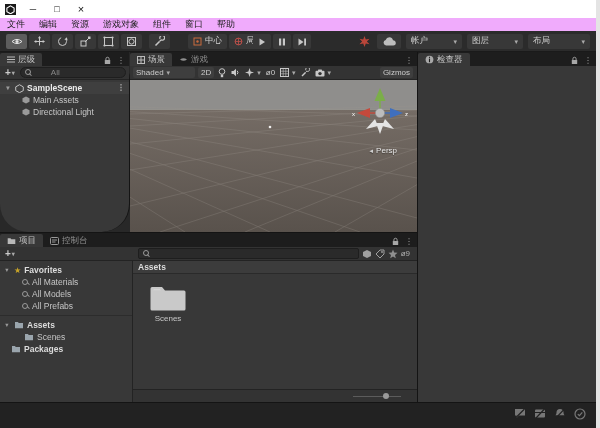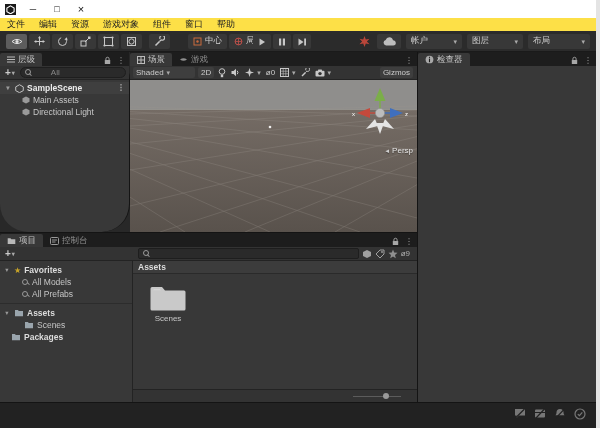--- a/index.html
+++ b/index.html
@@ -7,21 +7,21 @@
   .window {
     position:relative; width:600px; height:428px; background:#282828;
     border-right:4px solid #E4E4E4; overflow:hidden;
     font-family:"Liberation Sans", sans-serif;
   }
   
   .titlebar { height:18px; background:#fff; display:flex; align-items:center; padding:0 5px; }
   .unity-logo { width:11px; height:11px; background:#1a1a1a; margin-right:5px; display:flex; align-items:center; justify-content:center; flex:none; }
   .title-text { flex:1; font-size:9.5px; color:#111; white-space:nowrap; overflow:hidden; }
   .winctl { width:24px; text-align:center; font-size:9px; color:#111; cursor:default; }
-  .menubar { height:13px; background:#fde047; display:flex; align-items:center; padding-left:7px; }
+  .menubar { height:13px; background:#f0abfc; display:flex; align-items:center; padding-left:7px; }
   .menu-item { font-size:9px; color:#222; margin-right:14px; white-space:nowrap; }
   
   .toolbar { height:21px; background:#2b2b2b; display:flex; align-items:center; padding:0 6px; position:relative; border-bottom:1px solid #1a1a1a; }
   .toolgroup { display:flex; gap:2px; align-items:center; }
   .tbtn { width:21px; height:15px; background:#383838; border-radius:2px; display:flex; align-items:center; justify-content:center; }
   .tbtn.active { background:#5d5d5d; }
   .txtbtn { height:15px; background:#383838; border-radius:2px; display:flex; align-items:center; gap:3px; padding:0 5px; font-size:8.5px; color:#d4d4d4; white-space:nowrap; }
   .playgroup { position:absolute; left:253px; top:3px; display:flex; gap:2px; }
   .rightgroup { margin-left:auto; display:flex; align-items:center; gap:5px; }
   .ddbtn { height:15px; background:#383838; border-radius:2px; display:flex; align-items:center; justify-content:space-between; padding:0 5px; font-size:8.5px; color:#cfcfcf; }
@@ -52,21 +52,21 @@
   .scene-row { background:#3f3f3f; color:#ececec; font-weight:bold; padding-left:4px; }
   .scene-row .kebab { margin-left:auto; margin-right:4px; }
   .child-row { padding-left:22px; }
   
   .scenetools { height:14px; background:#333; border-bottom:1px solid #232323; display:flex; align-items:center; gap:3px; padding:0 3px; flex:none; font-size:8px; color:#ccc; }
   .sbtn { height:11px; display:flex; align-items:center; gap:3px; padding:0 3px; background:#3e3e3e; border-radius:2px; white-space:nowrap; }
   .sbtn.flat { background:none; padding:0 1px; }
   .viewport { flex:1; position:relative; overflow:hidden; }
   .viewport svg.vpgrid { position:absolute; inset:0; }
   .gizmo { position:absolute; top:4px; right:6px; }
-  .persp { position:absolute; top:66px; right:4px; font-size:8px; color:#e6e6e6; text-shadow:0 1px 1px rgba(0,0,0,.4); display:flex; gap:2px; align-items:center; }
+  .persp { position:absolute; top:66px; right:20px; font-size:8px; color:#e6e6e6; text-shadow:0 1px 1px rgba(0,0,0,.4); display:flex; gap:2px; align-items:center; }
   .persp .arrow { font-size:6px; color:#cfcfcf; }
   
   .project { height:170px; display:flex; flex-direction:column; background:#383838; border-top:1px solid #141414; }
   .pbody { flex:1; display:flex; overflow:hidden; }
   .ptree { width:133px; border-right:1px solid #232323; padding-top:3px; font-size:8.5px; color:#c6c6c6; }
   .ptree .trow { height:12px; }
   .bold { font-weight:bold; color:#dcdcdc; }
   .psep { height:1px; background:#2c2c2c; margin:3px 0; }
   .passets { flex:1; display:flex; flex-direction:column; }
   .assets-header { height:13px; background:#3c3c3c; border-bottom:1px solid #2a2a2a; display:flex; align-items:center; padding-left:5px; font-size:8.5px; font-weight:bold; color:#ddd; flex:none; }
@@ -521,20 +521,24 @@
         </div>
         <div class="pbody">
           <div class="ptree">
             <div class="trow" style="padding-left:3px;">
               <span class="disc">▾</span>
               <span style="color:#C8A428;font-size:8px;">★</span>
               <span class="bold">Favorites</span>
             </div>
             <div class="trow" style="padding-left:22px;">
               <span class="searchicon"></span>
+              <span>All Materials</span>
+            </div>
+            <div class="trow" style="padding-left:22px;">
+              <span class="searchicon"></span>
               <span>All Models</span>
             </div>
             <div class="trow" style="padding-left:22px;">
               <span class="searchicon"></span>
               <span>All Prefabs</span>
             </div>
             <div class="psep"></div>
             <div class="trow" style="padding-left:3px;">
               <span class="disc">▾</span>
               <span class="ico">

